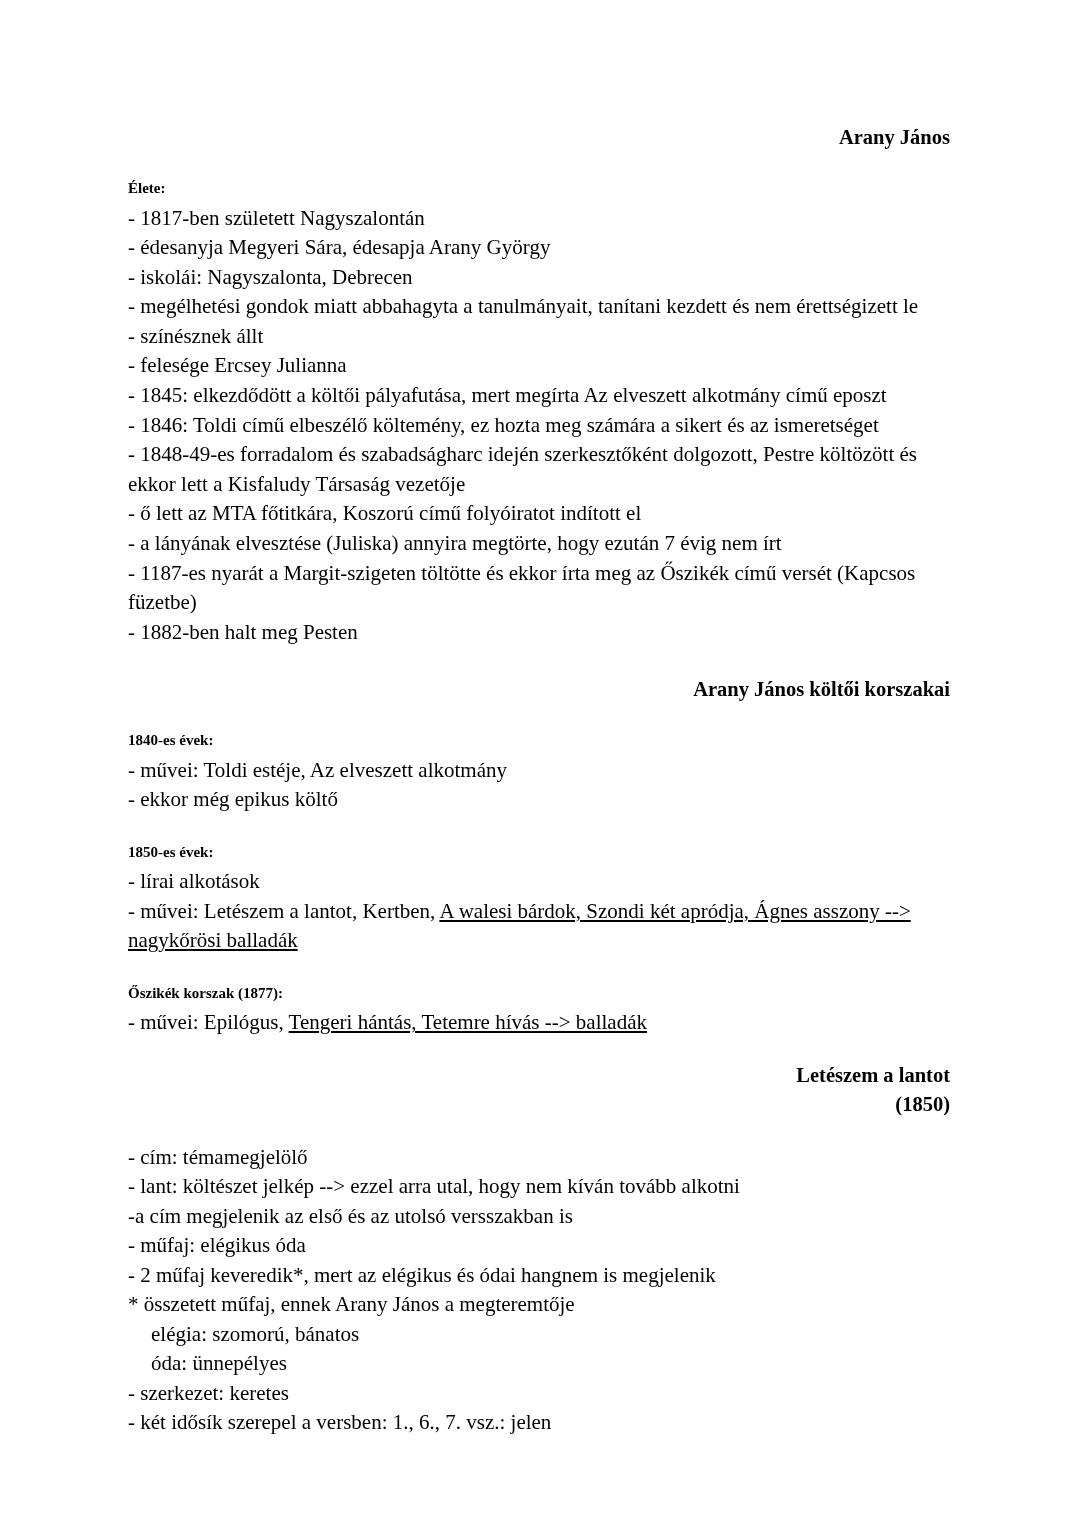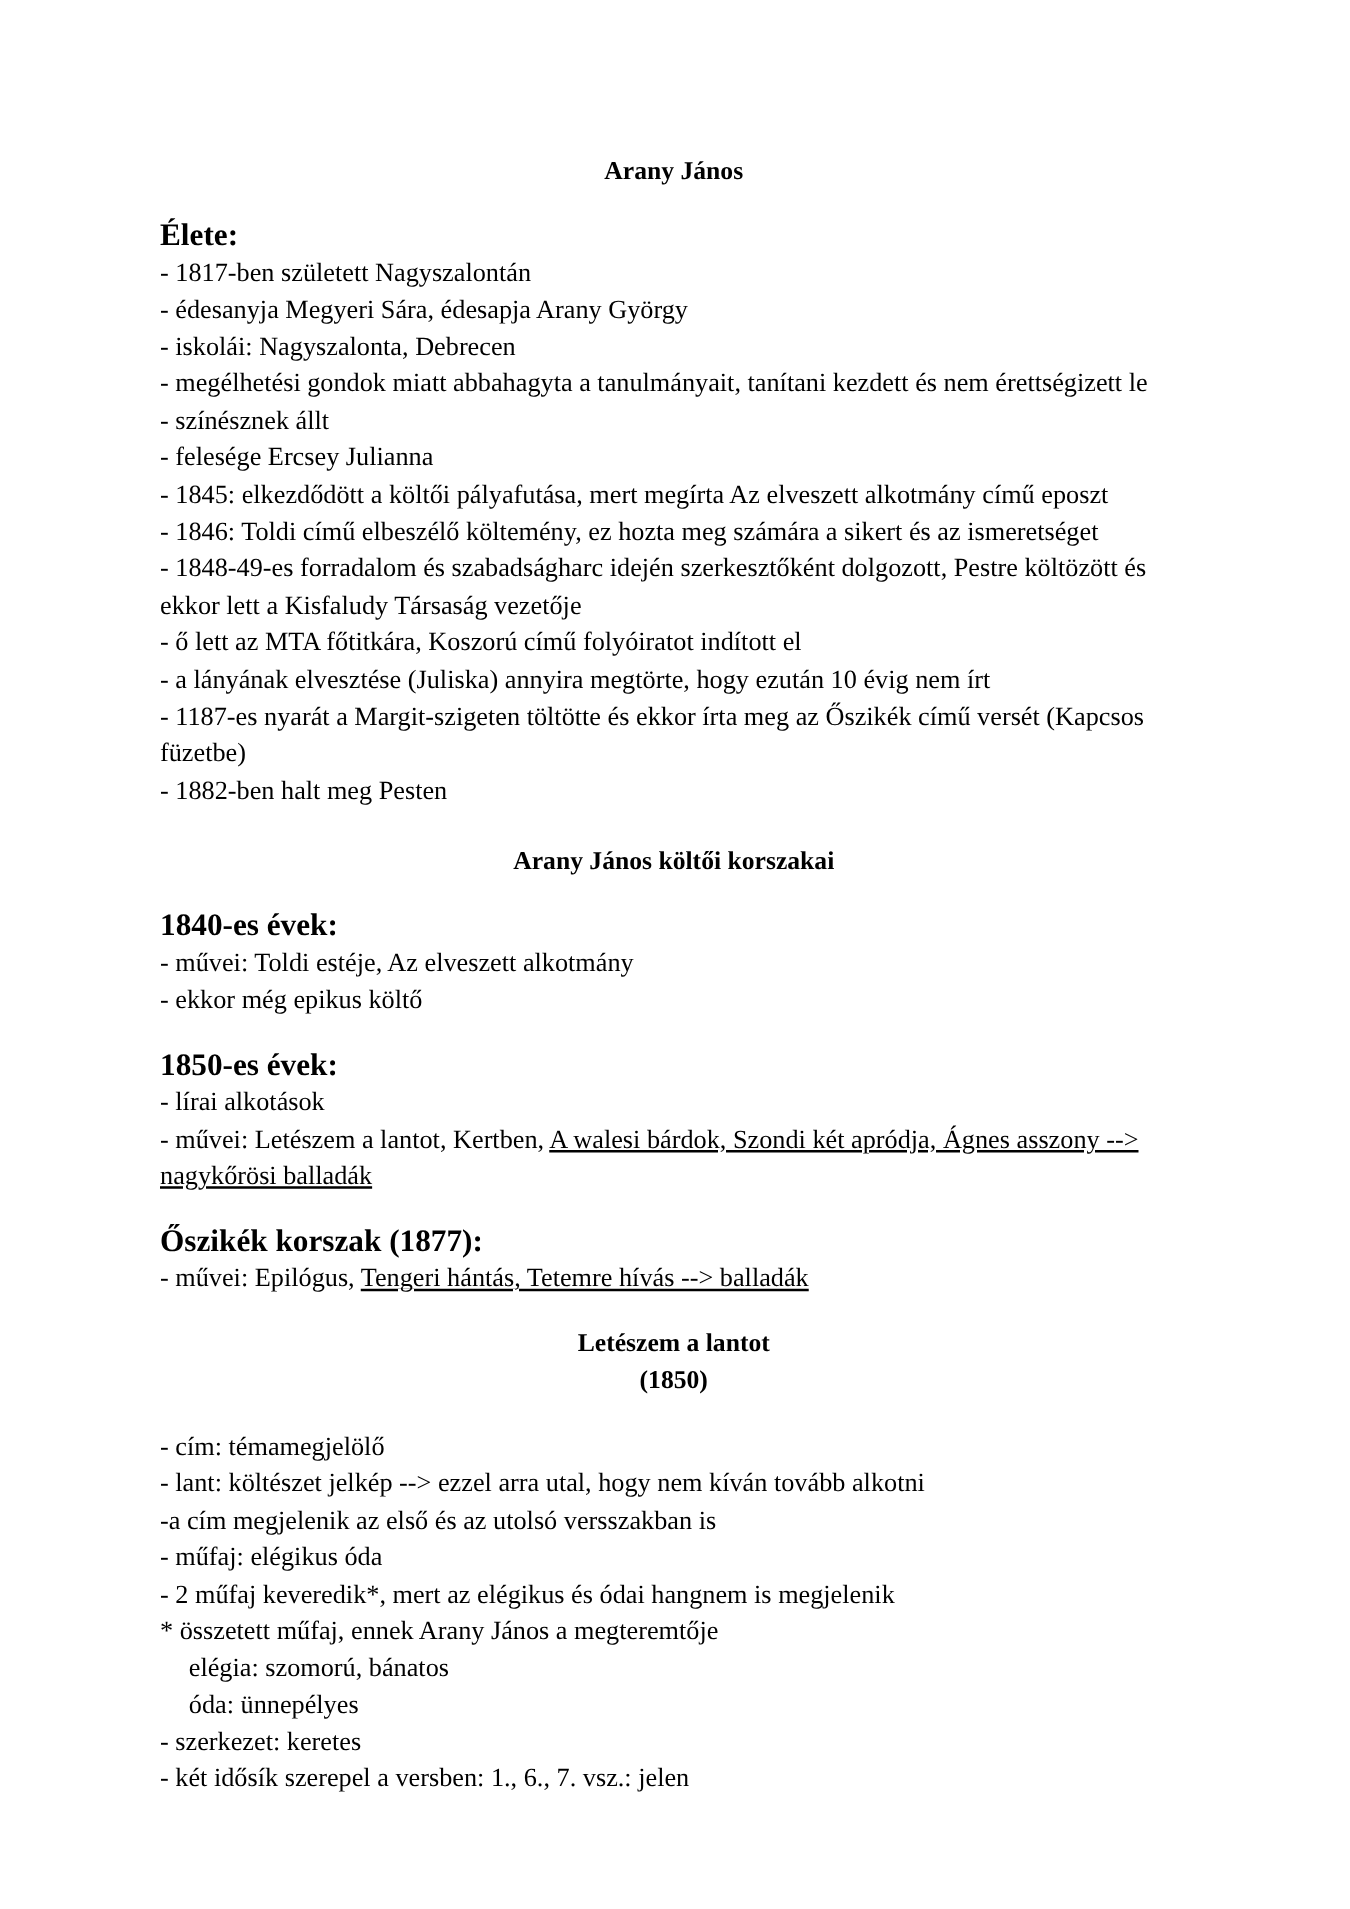--- a/index.html
+++ b/index.html
@@ -18,42 +18,42 @@
     position: relative;
     width: 1080px;
     height: 1527px;
     box-sizing: border-box;
     padding: 123px 130px 0 128px;
   }
   .doc-title,
   .section-heading,
   .poem-title,
   .poem-year {
-    text-align: center;
+    text-align: right;
     font-weight: bold;
     font-size: 20.5px;
     line-height: 29px;
     margin: 0;
   }
   .doc-title {
     margin-bottom: 22px;
   }
   .section-heading {
     margin-top: 28px;
     margin-bottom: 22px;
   }
   .poem-title {
     margin-top: 16px;
   }
   .poem-year {
     margin-bottom: 24px;
   }
   .sub-heading {
     font-weight: bold;
-    font-size: 25px;
+    font-size: 15px;
     line-height: 29.5px;
     margin: 0;
   }
   .line {
     font-size: 21px;
     line-height: 29.5px;
     margin: 0;
     text-align: left;
   }
   .line.indent {
@@ -86,21 +86,21 @@
         <div class="line">- 1817-ben született Nagyszalontán</div>
         <div class="line">- édesanyja Megyeri Sára, édesapja Arany György</div>
         <div class="line">- iskolái: Nagyszalonta, Debrecen</div>
         <div class="line">- megélhetési gondok miatt abbahagyta a tanulmányait, tanítani kezdett és nem érettségizett le</div>
         <div class="line">- színésznek állt</div>
         <div class="line">- felesége Ercsey Julianna</div>
         <div class="line">- 1845: elkezdődött a költői pályafutása, mert megírta Az elveszett alkotmány című eposzt</div>
         <div class="line">- 1846: Toldi című elbeszélő költemény, ez hozta meg számára a sikert és az ismeretséget</div>
         <div class="line">- 1848-49-es forradalom és szabadságharc idején szerkesztőként dolgozott, Pestre költözött és ekkor lett a Kisfaludy Társaság vezetője</div>
         <div class="line">- ő lett az MTA főtitkára, Koszorú című folyóiratot indított el</div>
-        <div class="line">- a lányának elvesztése (Juliska) annyira megtörte, hogy ezután 10 évig nem írt</div>
+        <div class="line">- a lányának elvesztése (Juliska) annyira megtörte, hogy ezután 7 évig nem írt</div>
         <div class="line">- 1187-es nyarát a Margit-szigeten töltötte és ekkor írta meg az Őszikék című versét (Kapcsos füzetbe)</div>
         <div class="line">- 1882-ben halt meg Pesten</div>
       </div>
   </div>
 
   <h2 class="section-heading">Arany János költői korszakai</h2>
 
   <div id="periods-groups">
       <div class="block">
         <div class="sub-heading">1840-es évek:</div>

